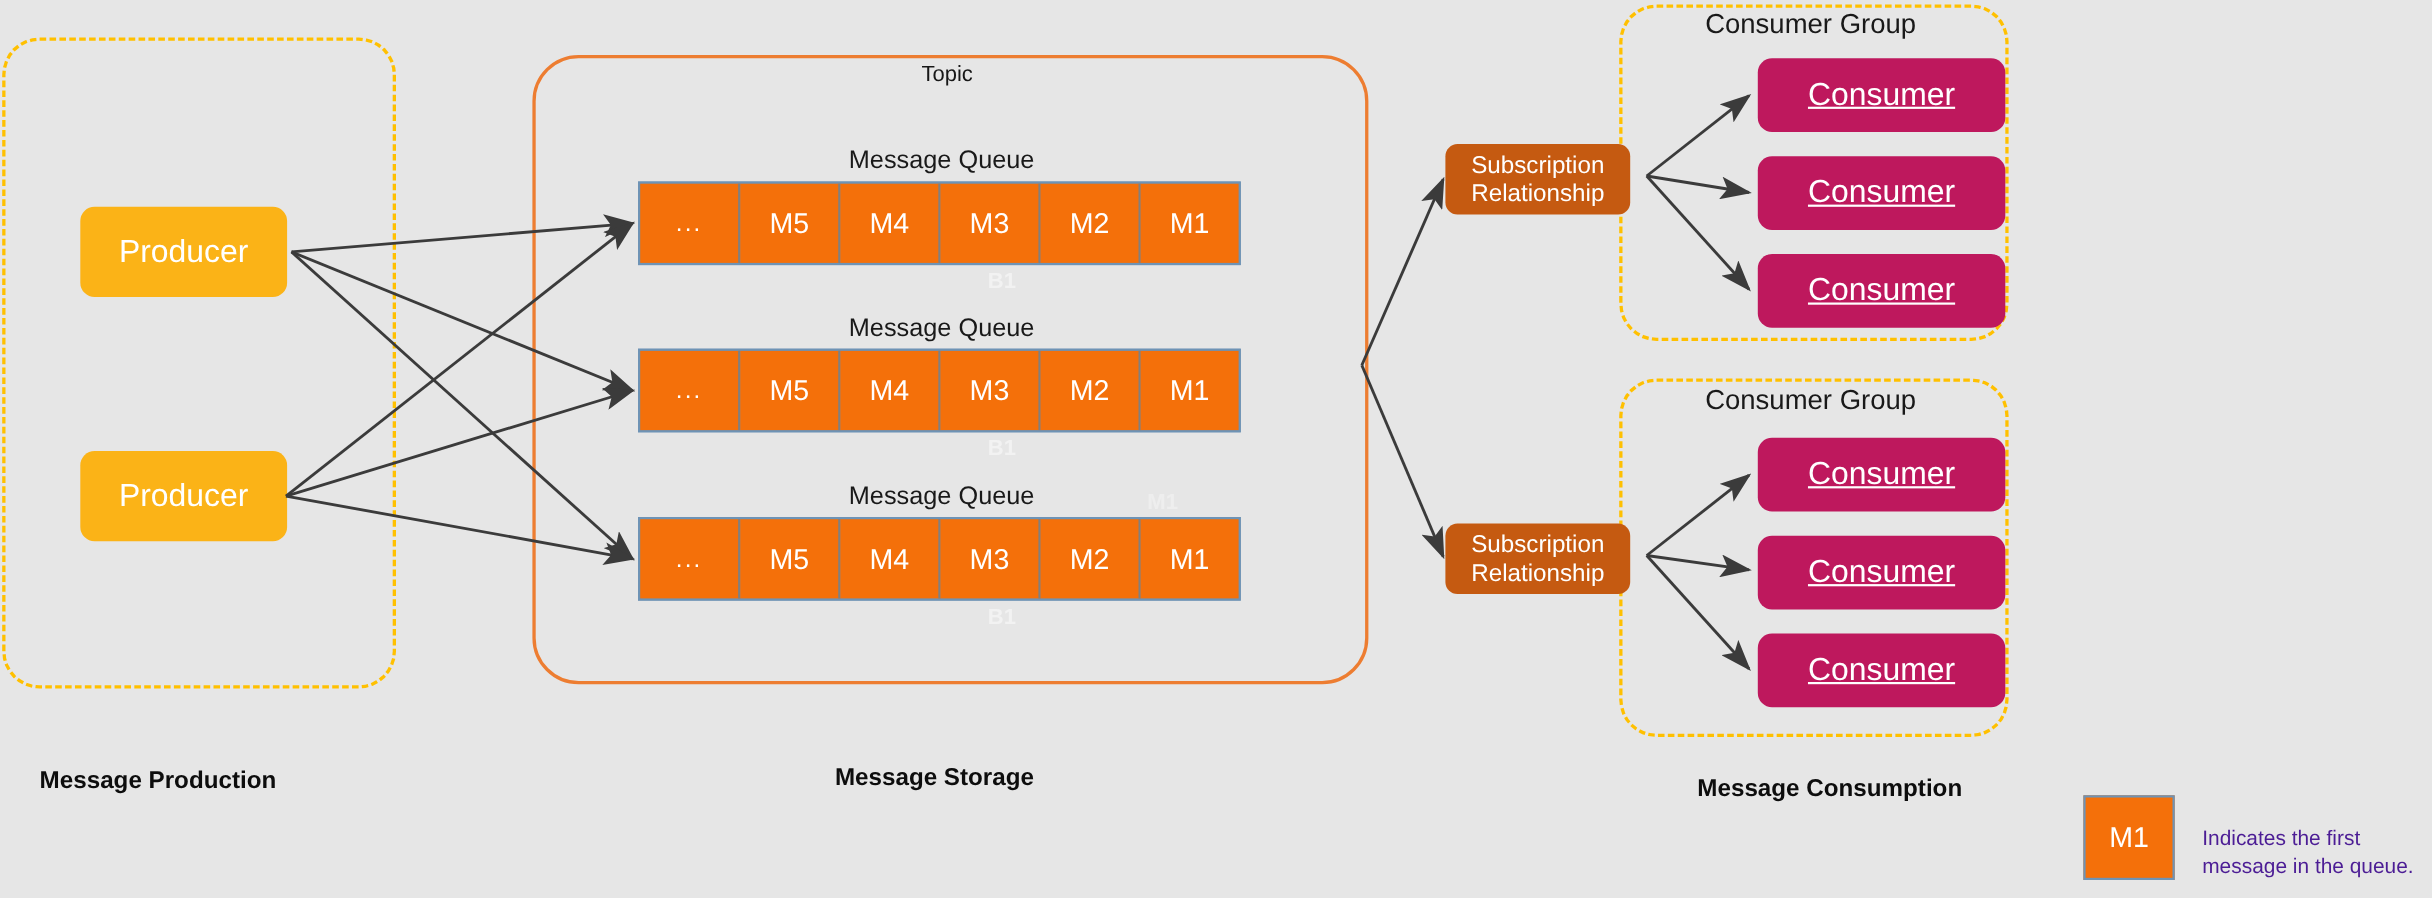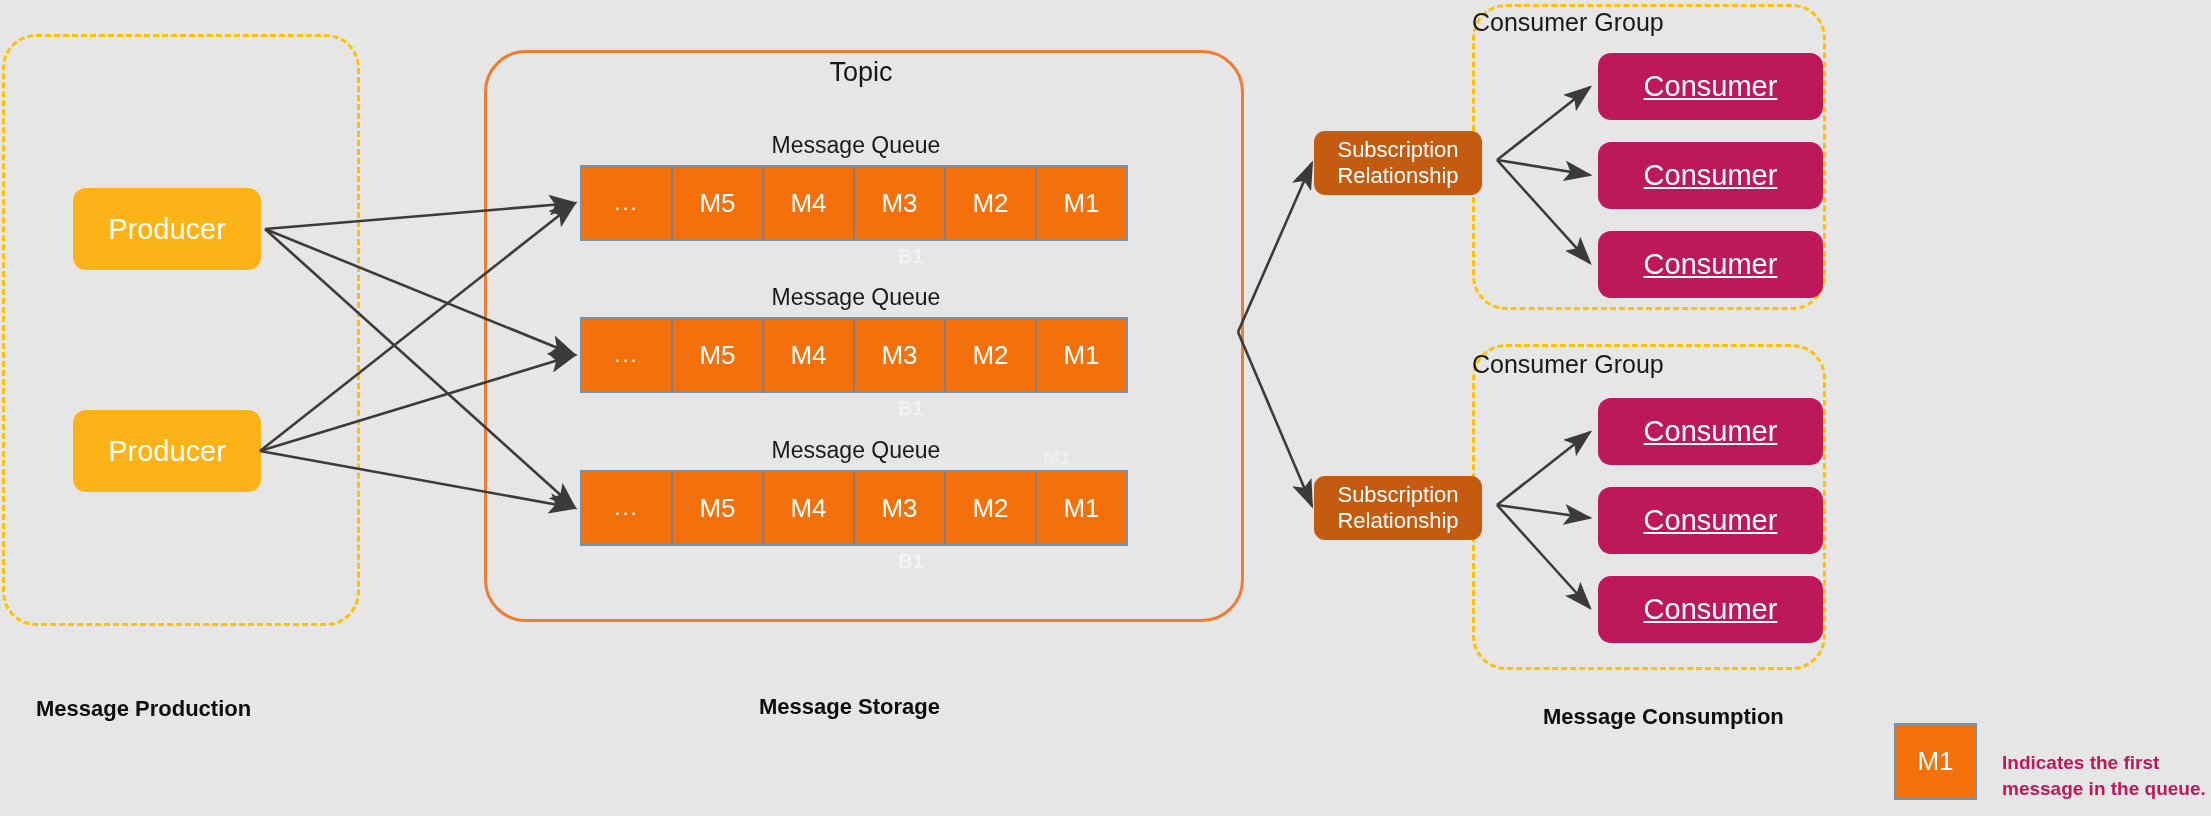--- a/index.html
+++ b/index.html
@@ -55,27 +55,28 @@
     color: #191919;
     font-size: 25px;
     white-space: nowrap;
     z-index: 4;
   }
   .group-title {
     position: absolute;
     color: #191919;
     font-size: 25px;
     white-space: nowrap;
+    text-align: center;
     z-index: 4;
   }
   #topic-title {
     left: 484px; top: 57px;
     width: 754px;
     text-align: center;
-    font-size: 27px;
+    font-size: 20px;
     color: #171717;
   }
   .queue-title {
     position: absolute;
     width: 548px;
     text-align: center;
     font-size: 23px;
     color: #191919;
     z-index: 4;
     white-space: nowrap;
@@ -178,23 +179,22 @@
     justify-content: center;
     box-sizing: border-box;
     z-index: 3;
   }
   #legend-text {
     position: absolute;
     left: 2002px; top: 750px;
     width: 210px;
     font-size: 19px;
     line-height: 1.35;
-    color: #be185d;
+    color: #4c1d95;
     z-index: 3;
-    font-weight: bold;
   }
 </style>
 </head>
 <body>
 
 <div id="stage">
 
   <div id="producer-zone" class="dash-box"></div>
   <div id="topic-box"></div>
   <div id="cg-top" class="dash-box"></div>

